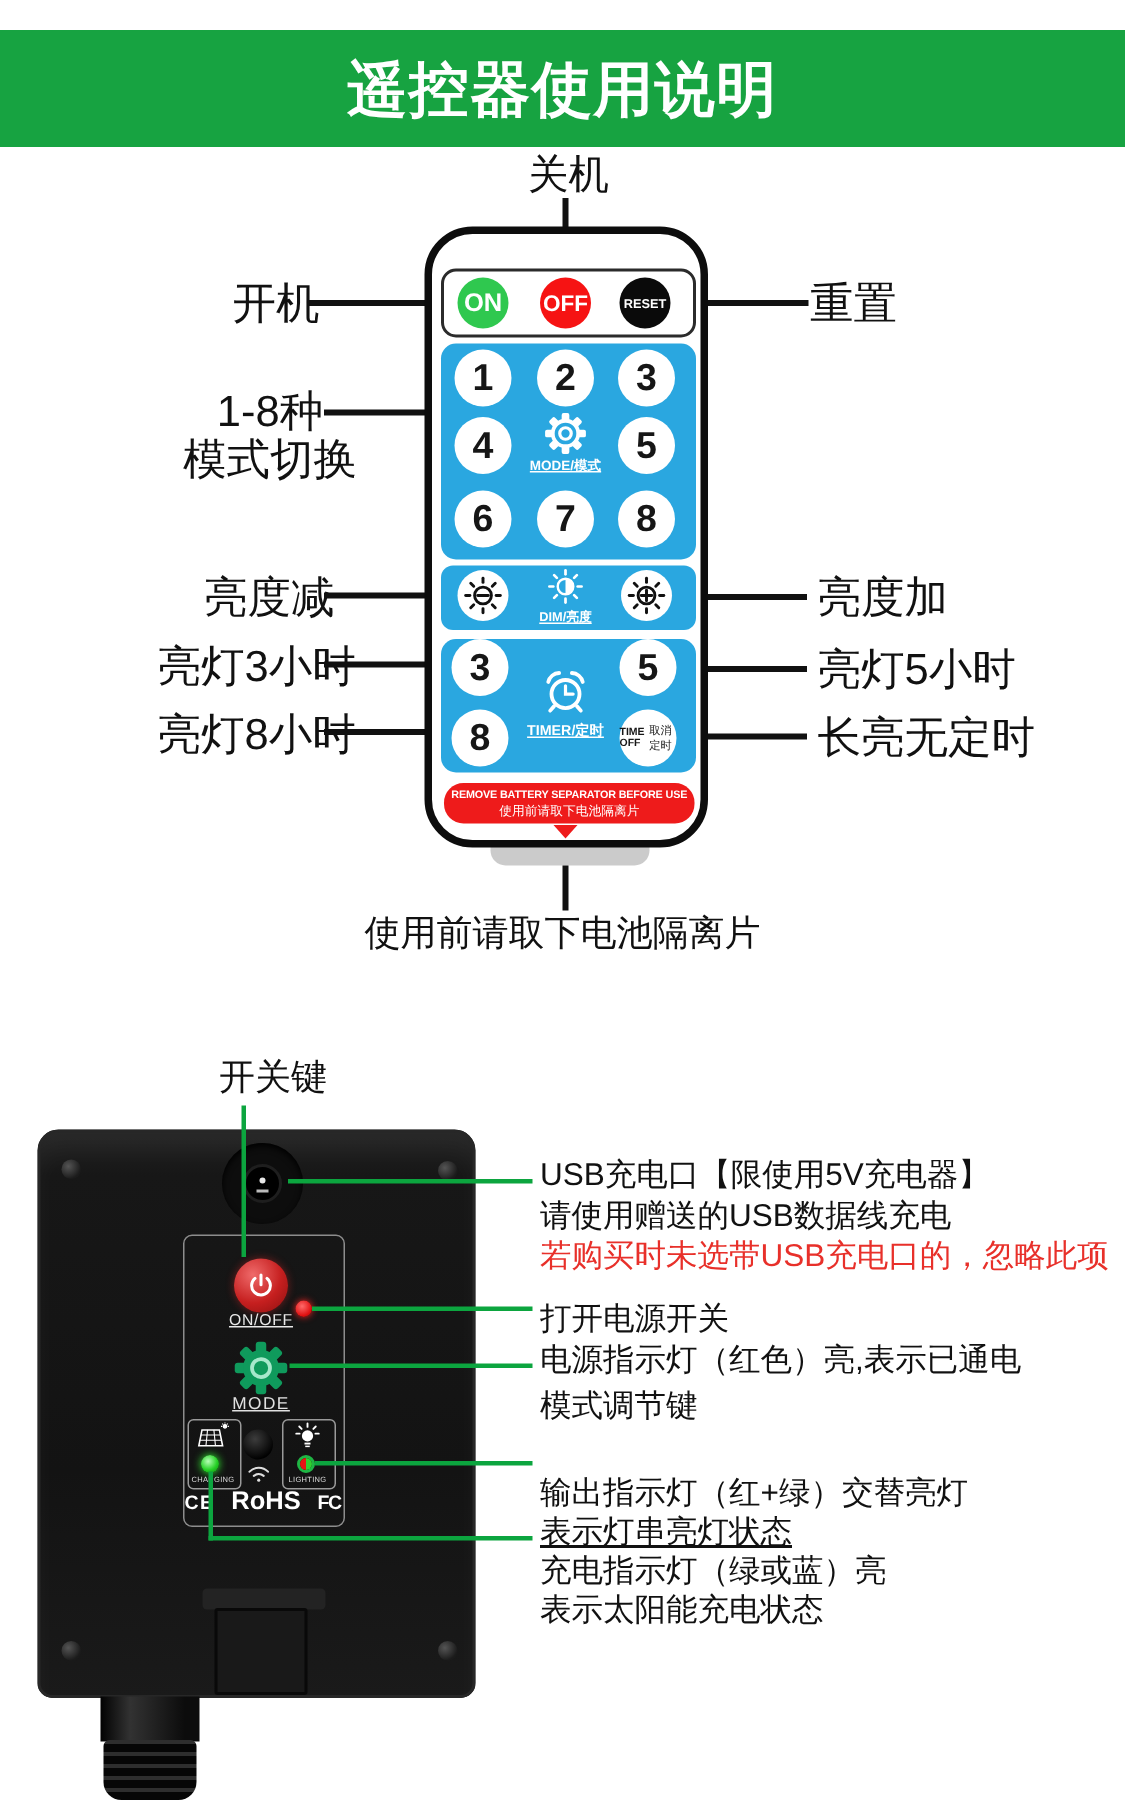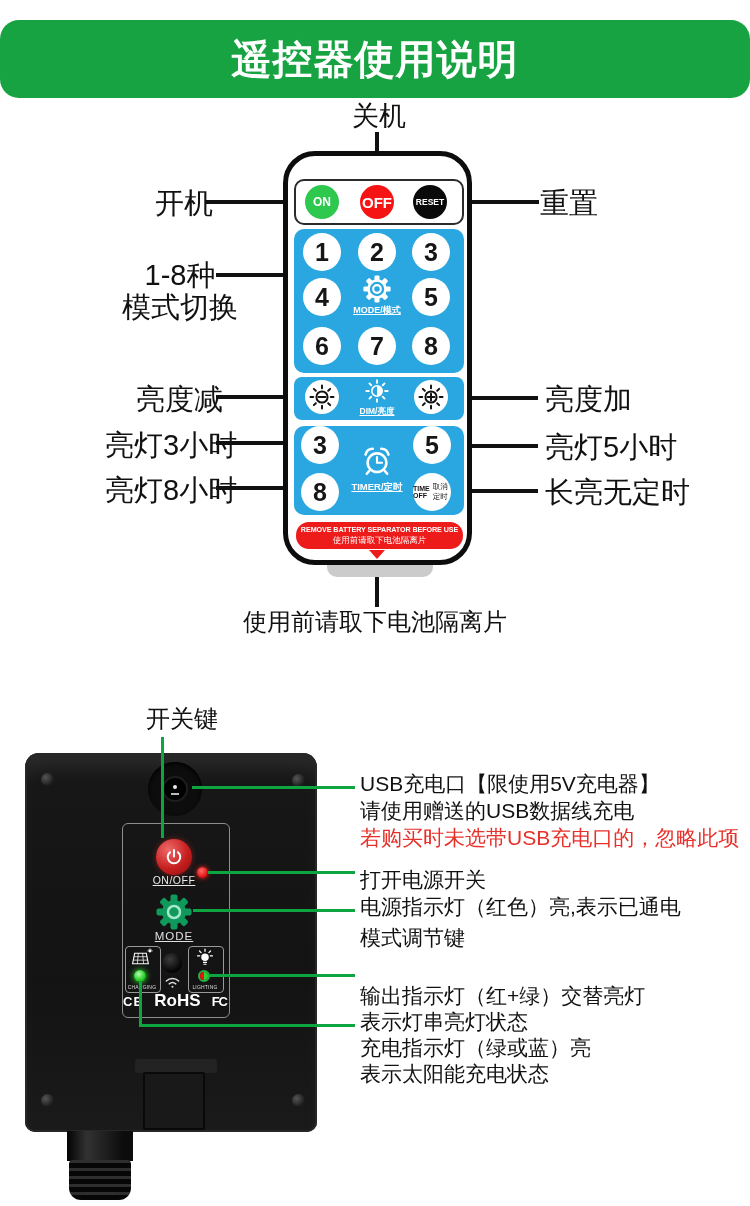--- a/index.html
+++ b/index.html
@@ -17,21 +17,21 @@
   .note-red{color:#e8302a;}
   .led{position:absolute;border-radius:50%;}
   .subpanel{position:absolute;border:1px solid #9a9a9a;border-radius:4px;}
   .tiny{position:absolute;color:#ddd;font-size:5px;text-align:center;letter-spacing:.2px;}
 </style>
 </head>
 <body>
 
 <div id="stage">
 
-  <div class="abs" style="left:0;top:20px;width:750px;height:78px;background:#17a341;display:flex;align-items:center;justify-content:center;border-radius:19px;">
+  <div class="abs" style="left:0;top:20px;width:750px;height:78px;background:#17a341;display:flex;align-items:center;justify-content:center;">
     <div style="color:#fff;font-size:40px;font-weight:700;letter-spacing:1px;">遥控器使用说明</div>
   </div>
 
   <div class="callout" style="left:352px;top:102px;font-size:27px;">关机</div>
   <div class="cline" style="left:375px;top:132px;width:4px;height:53px;"></div>
 
   <div class="callout" style="left:155px;top:188px;">开机</div>
   <div class="cline" style="left:206px;top:200px;width:88px;height:4px;"></div>
 
   <div class="callout" style="left:540px;top:188px;">重置</div>
@@ -56,21 +56,21 @@
   <div class="callout" style="left:105px;top:475px;">亮灯8小时</div>
   <div class="cline" style="left:216px;top:486px;width:78px;height:4px;"></div>
   <div class="callout" style="left:545px;top:477px;">长亮无定时</div>
   <div class="cline" style="left:466px;top:489px;width:72px;height:4px;"></div>
 
   <div class="abs" style="left:327px;top:556px;width:106px;height:21px;background:#cbcbcb;border-radius:0 0 10px 10px;"></div>
 
   <div class="abs" style="left:283px;top:151px;width:189px;height:414px;box-sizing:border-box;border:5px solid #0d0d0d;border-radius:32px;background:#fff;"></div>
 
   <div class="abs" style="left:294px;top:179px;width:170px;height:46px;box-sizing:border-box;border:2px solid #2b2b2b;border-radius:10px;background:#fff;"></div>
-  <div class="key" style="left:305px;top:185px;width:34px;height:34px;background:#2fc84f;color:#fff;font-size:12px;">
+  <div class="key" style="left:305px;top:185px;width:34px;height:34px;background:#2fc84f;color:#fff;font-size:17px;">
     <span>ON</span>
     </div>
   <div class="key" style="left:360px;top:185px;width:34px;height:34px;background:#f61313;color:#fff;font-size:15px;">
     <span>OFF</span>
     </div>
   <div class="key" style="left:413px;top:185px;width:34px;height:34px;background:#0a0a0a;color:#fff;font-size:8.5px;">
     <span>RESET</span>
     </div>
 
   <div class="panel" style="left:294px;top:229px;width:170px;height:144px;border-radius:10px;"></div>
@@ -293,17 +293,17 @@
   <div class="gline" style="left:139px;top:981px;width:3px;height:46px;"></div>
   <div class="gline" style="left:139px;top:1024px;width:216px;height:3px;"></div>
 
   <div class="note" style="top:746px;">USB充电口【限使用5V充电器】</div>
   <div class="note" style="top:773px;">请使用赠送的USB数据线充电</div>
   <div class="note note-red" style="top:800px;">若购买时未选带USB充电口的，忽略此项</div>
   <div class="note" style="top:842px;">打开电源开关</div>
   <div class="note" style="top:869px;">电源指示灯（红色）亮,表示已通电</div>
   <div class="note" style="top:900px;">模式调节键</div>
   <div class="note" style="top:958px;">输出指示灯（红+绿）交替亮灯</div>
-  <div class="note" style="top:984px;">表示灯串亮灯状态</div>
+  <div class="note" style="top:984px;text-decoration:underline;">表示灯串亮灯状态</div>
   <div class="note" style="top:1010px;">充电指示灯（绿或蓝）亮</div>
   <div class="note" style="top:1036px;">表示太阳能充电状态</div>
 
 </div>
 
 </body></html>

